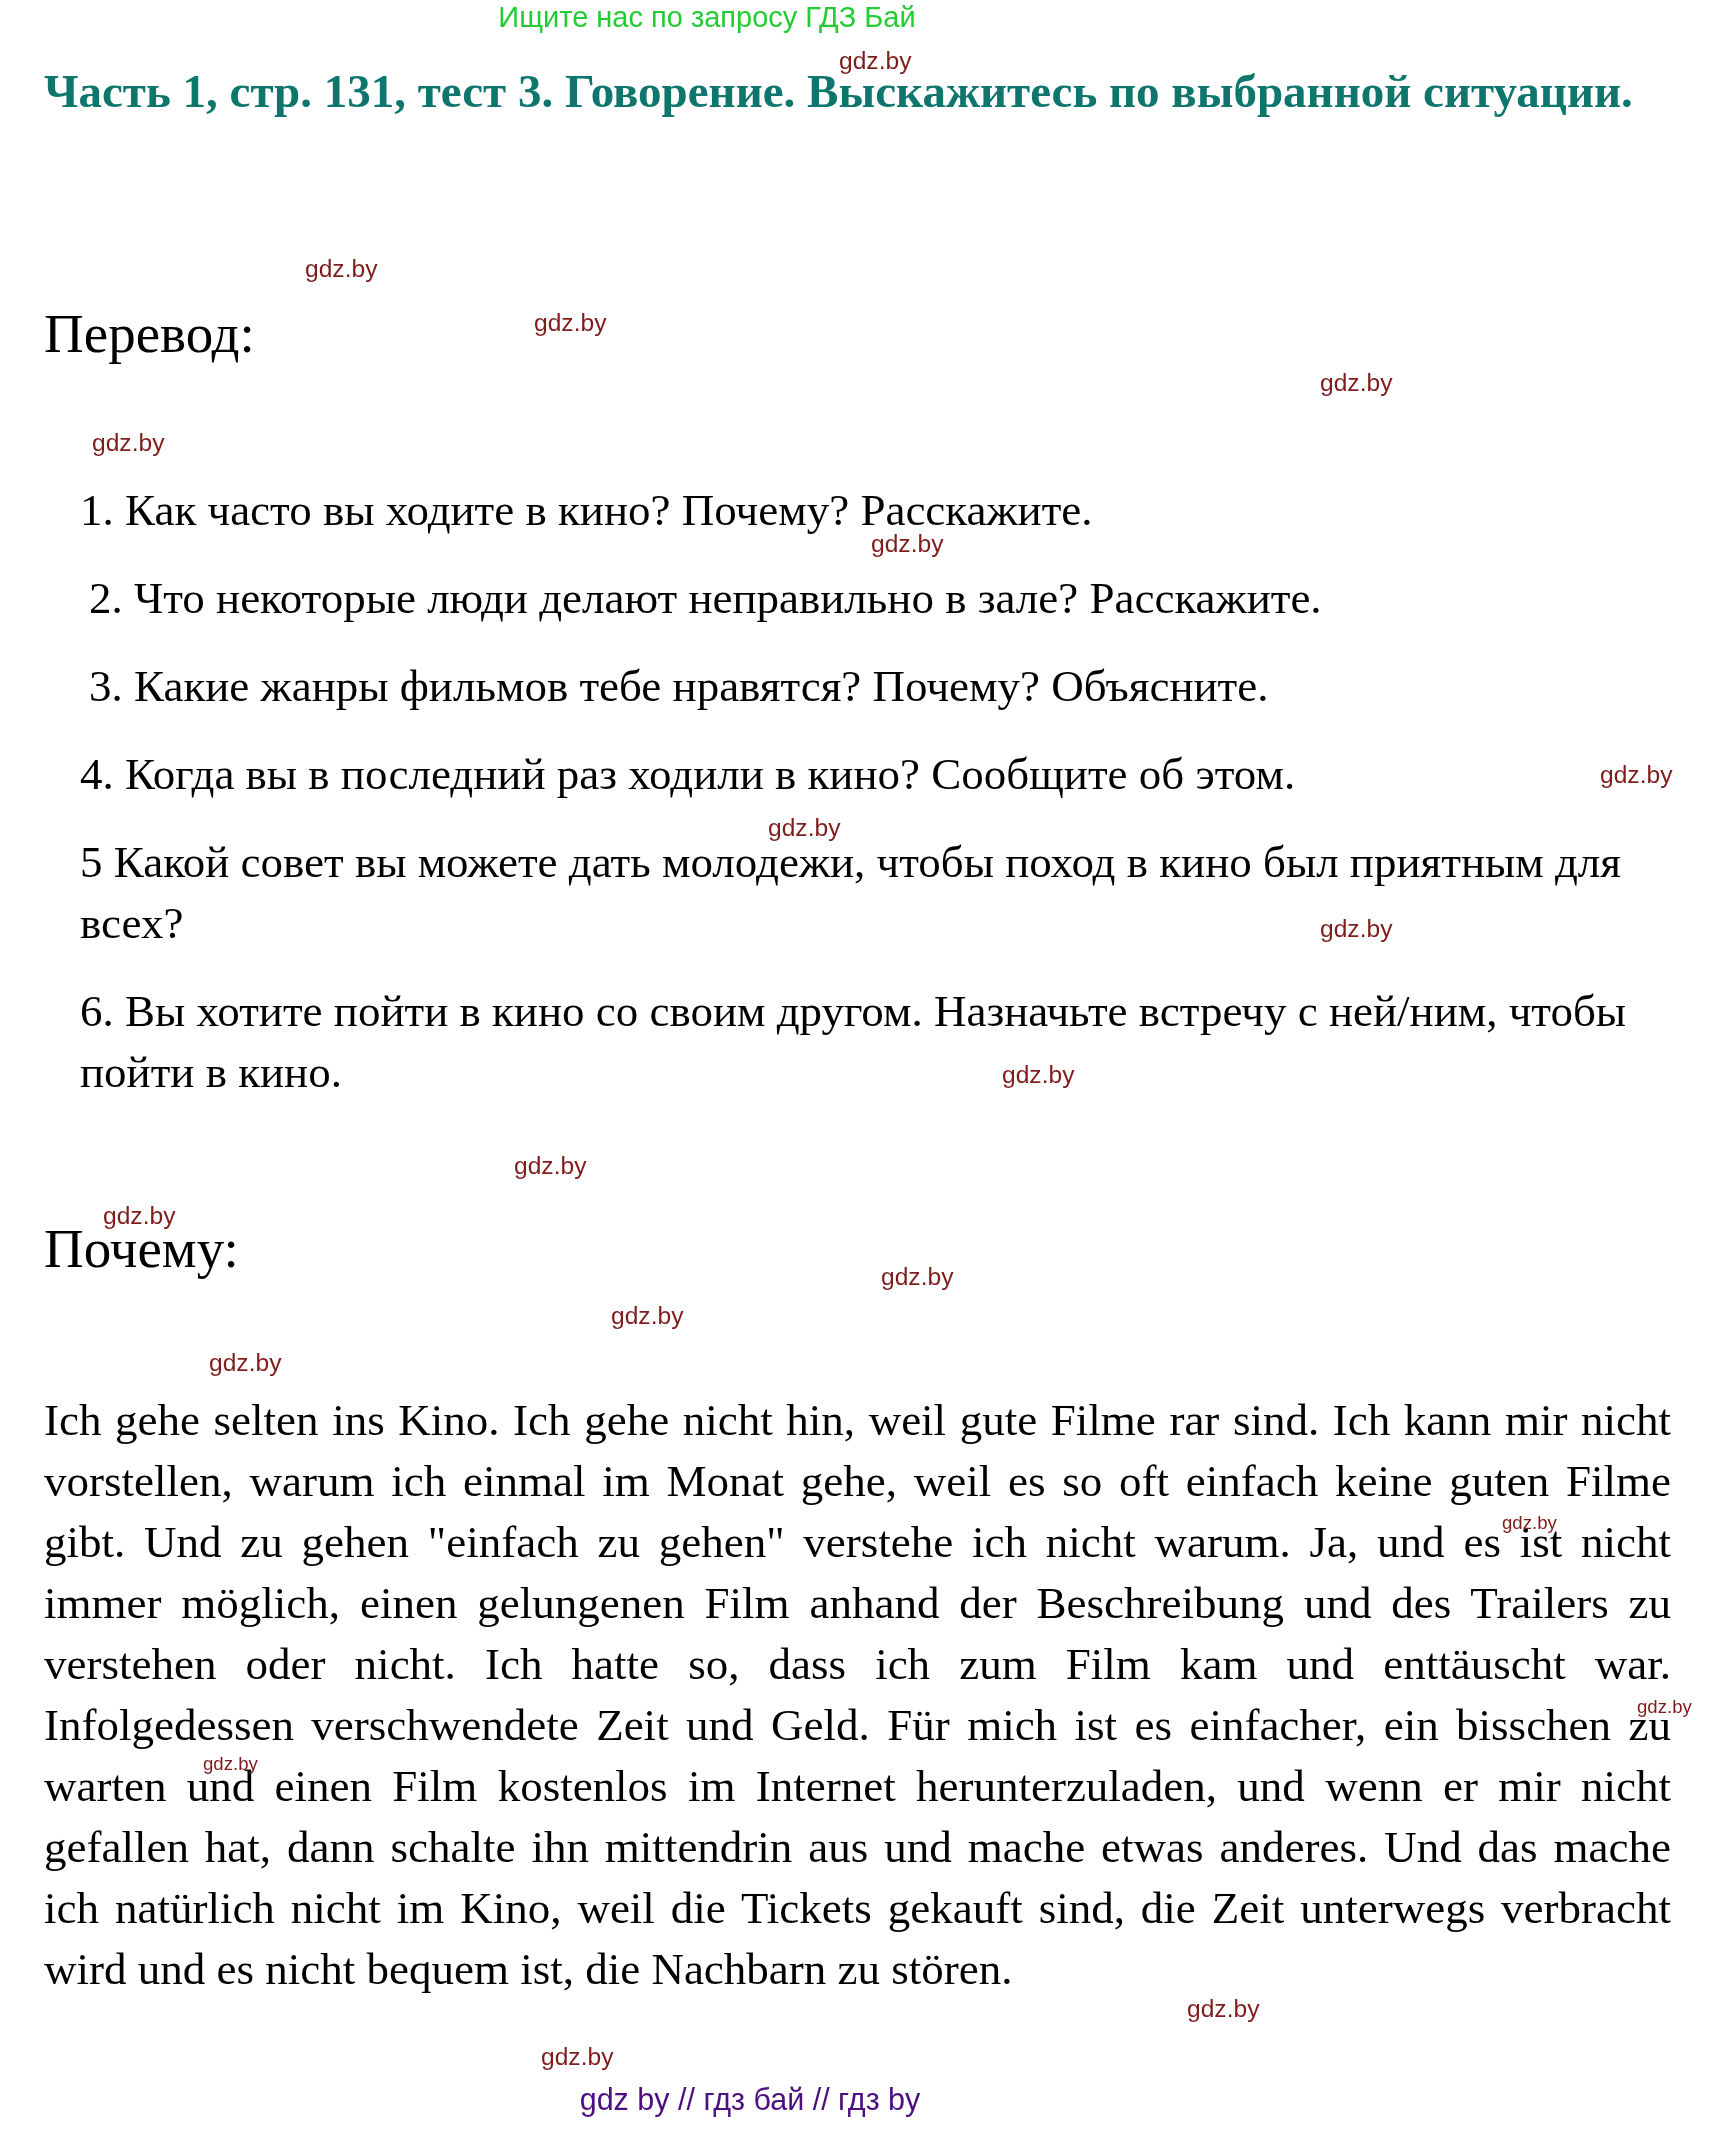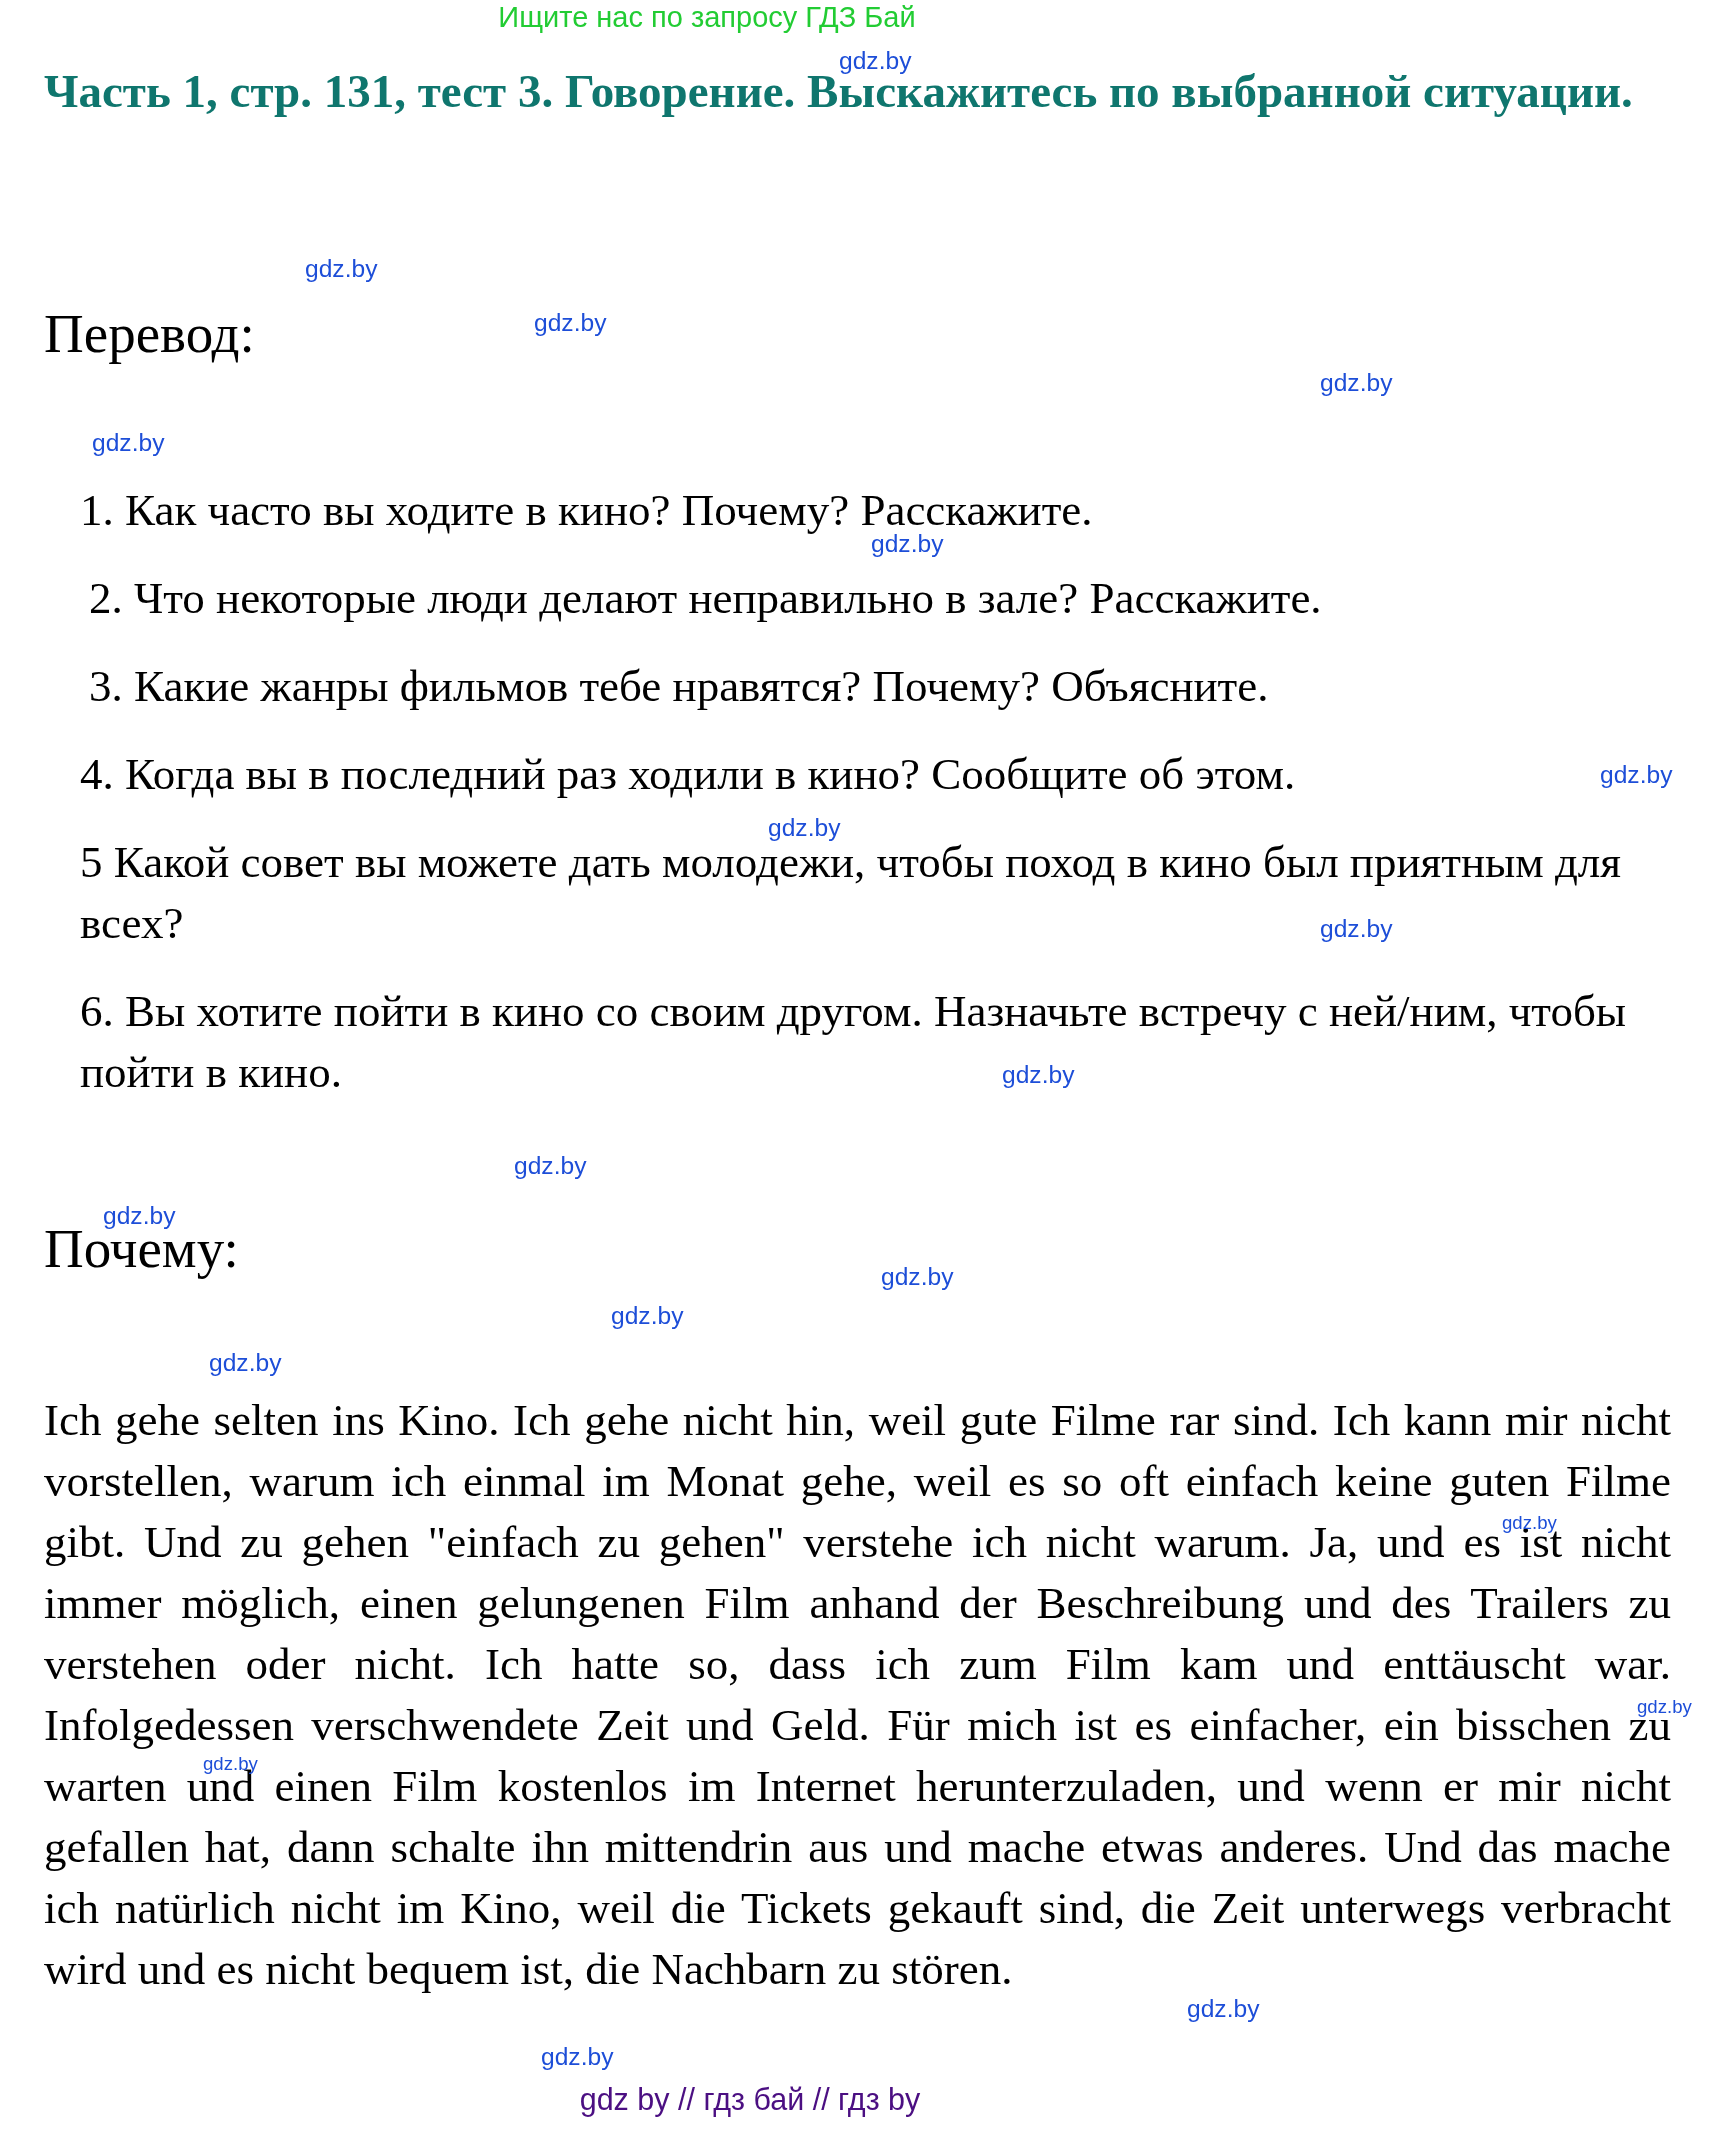--- a/index.html
+++ b/index.html
@@ -9,21 +9,21 @@
   .title { position:absolute; left:44px; top:61px; width:1627px;
     font-family:"Liberation Serif", serif; font-weight:bold; font-size:47px; line-height:61px;
     text-align:justify; text-align-last:left; color:#0f766e; }
   .heading { position:absolute; left:44px; font-family:"Liberation Serif", serif; font-weight:normal;
     font-size:55px; line-height:54px; color:#000; }
   .q { position:absolute; left:44px; width:1627px; font-family:"Liberation Serif", serif;
     font-size:45px; line-height:61px; color:#000;margin-left:36px; }
   .answer { position:absolute; left:44px; top:1390px; width:1627px; font-family:"Liberation Serif", serif;
     font-size:45px; line-height:61px; color:#000; text-align:justify; text-align-last:left; }
   .wm { position:absolute; font-family:"Liberation Sans", sans-serif; font-size:24.6px; line-height:27px;
-    color:#1d4ed8; white-space:nowrap; }
+    color:#7f1d1d; white-space:nowrap; }
   .wm.small { font-size:18.6px; }
   .footer { position:absolute; left:0; top:2081px; width:1500px; text-align:center;
     font-family:"Liberation Sans", sans-serif; font-size:30.5px; line-height:37px; color:#4b0f82; }
 </style>
 </head>
 <body>
 
 <div class="banner">Ищите нас по запросу ГДЗ Бай</div>
 
 <div class="title">Часть 1, стр. 131, тест 3. Говорение. Выскажитесь по выбранной ситуации.</div>

